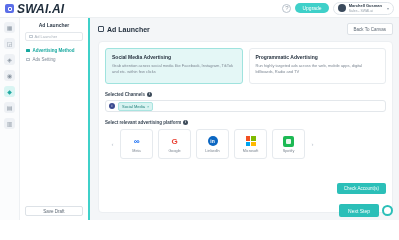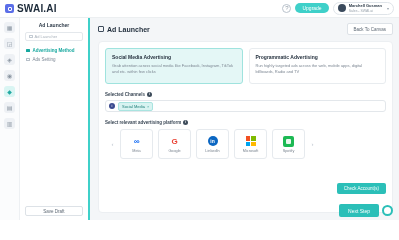--- a/index.html
+++ b/index.html
@@ -28,22 +28,23 @@
   .brand-mark {
     width: 9px; height: 9px; border-radius: 2px;
     background: #5b6ee8;
     display: flex; align-items: center; justify-content: center;
   }
   .brand-mark span {
     display: block; width: 4px; height: 4px;
     border: 1px solid #fff; border-radius: 1px;
   }
   .brand-name {
-    font-size: 10px; font-weight: bold; letter-spacing: .2px;
+    font-size: 12px; font-weight: bold; letter-spacing: .2px;
     color: #1d2b3a;
+    font-style: italic;
   }
   .top-right {
     margin-left: auto; display: flex; align-items: center; gap: 4px;
   }
   .help-icon {
     width: 9px; height: 9px; border-radius: 50%;
     border: 1px solid #b9c2cc; color: #8e99a5;
     font-size: 6px; line-height: 7px; text-align: center;
   }
   .upgrade-btn {

